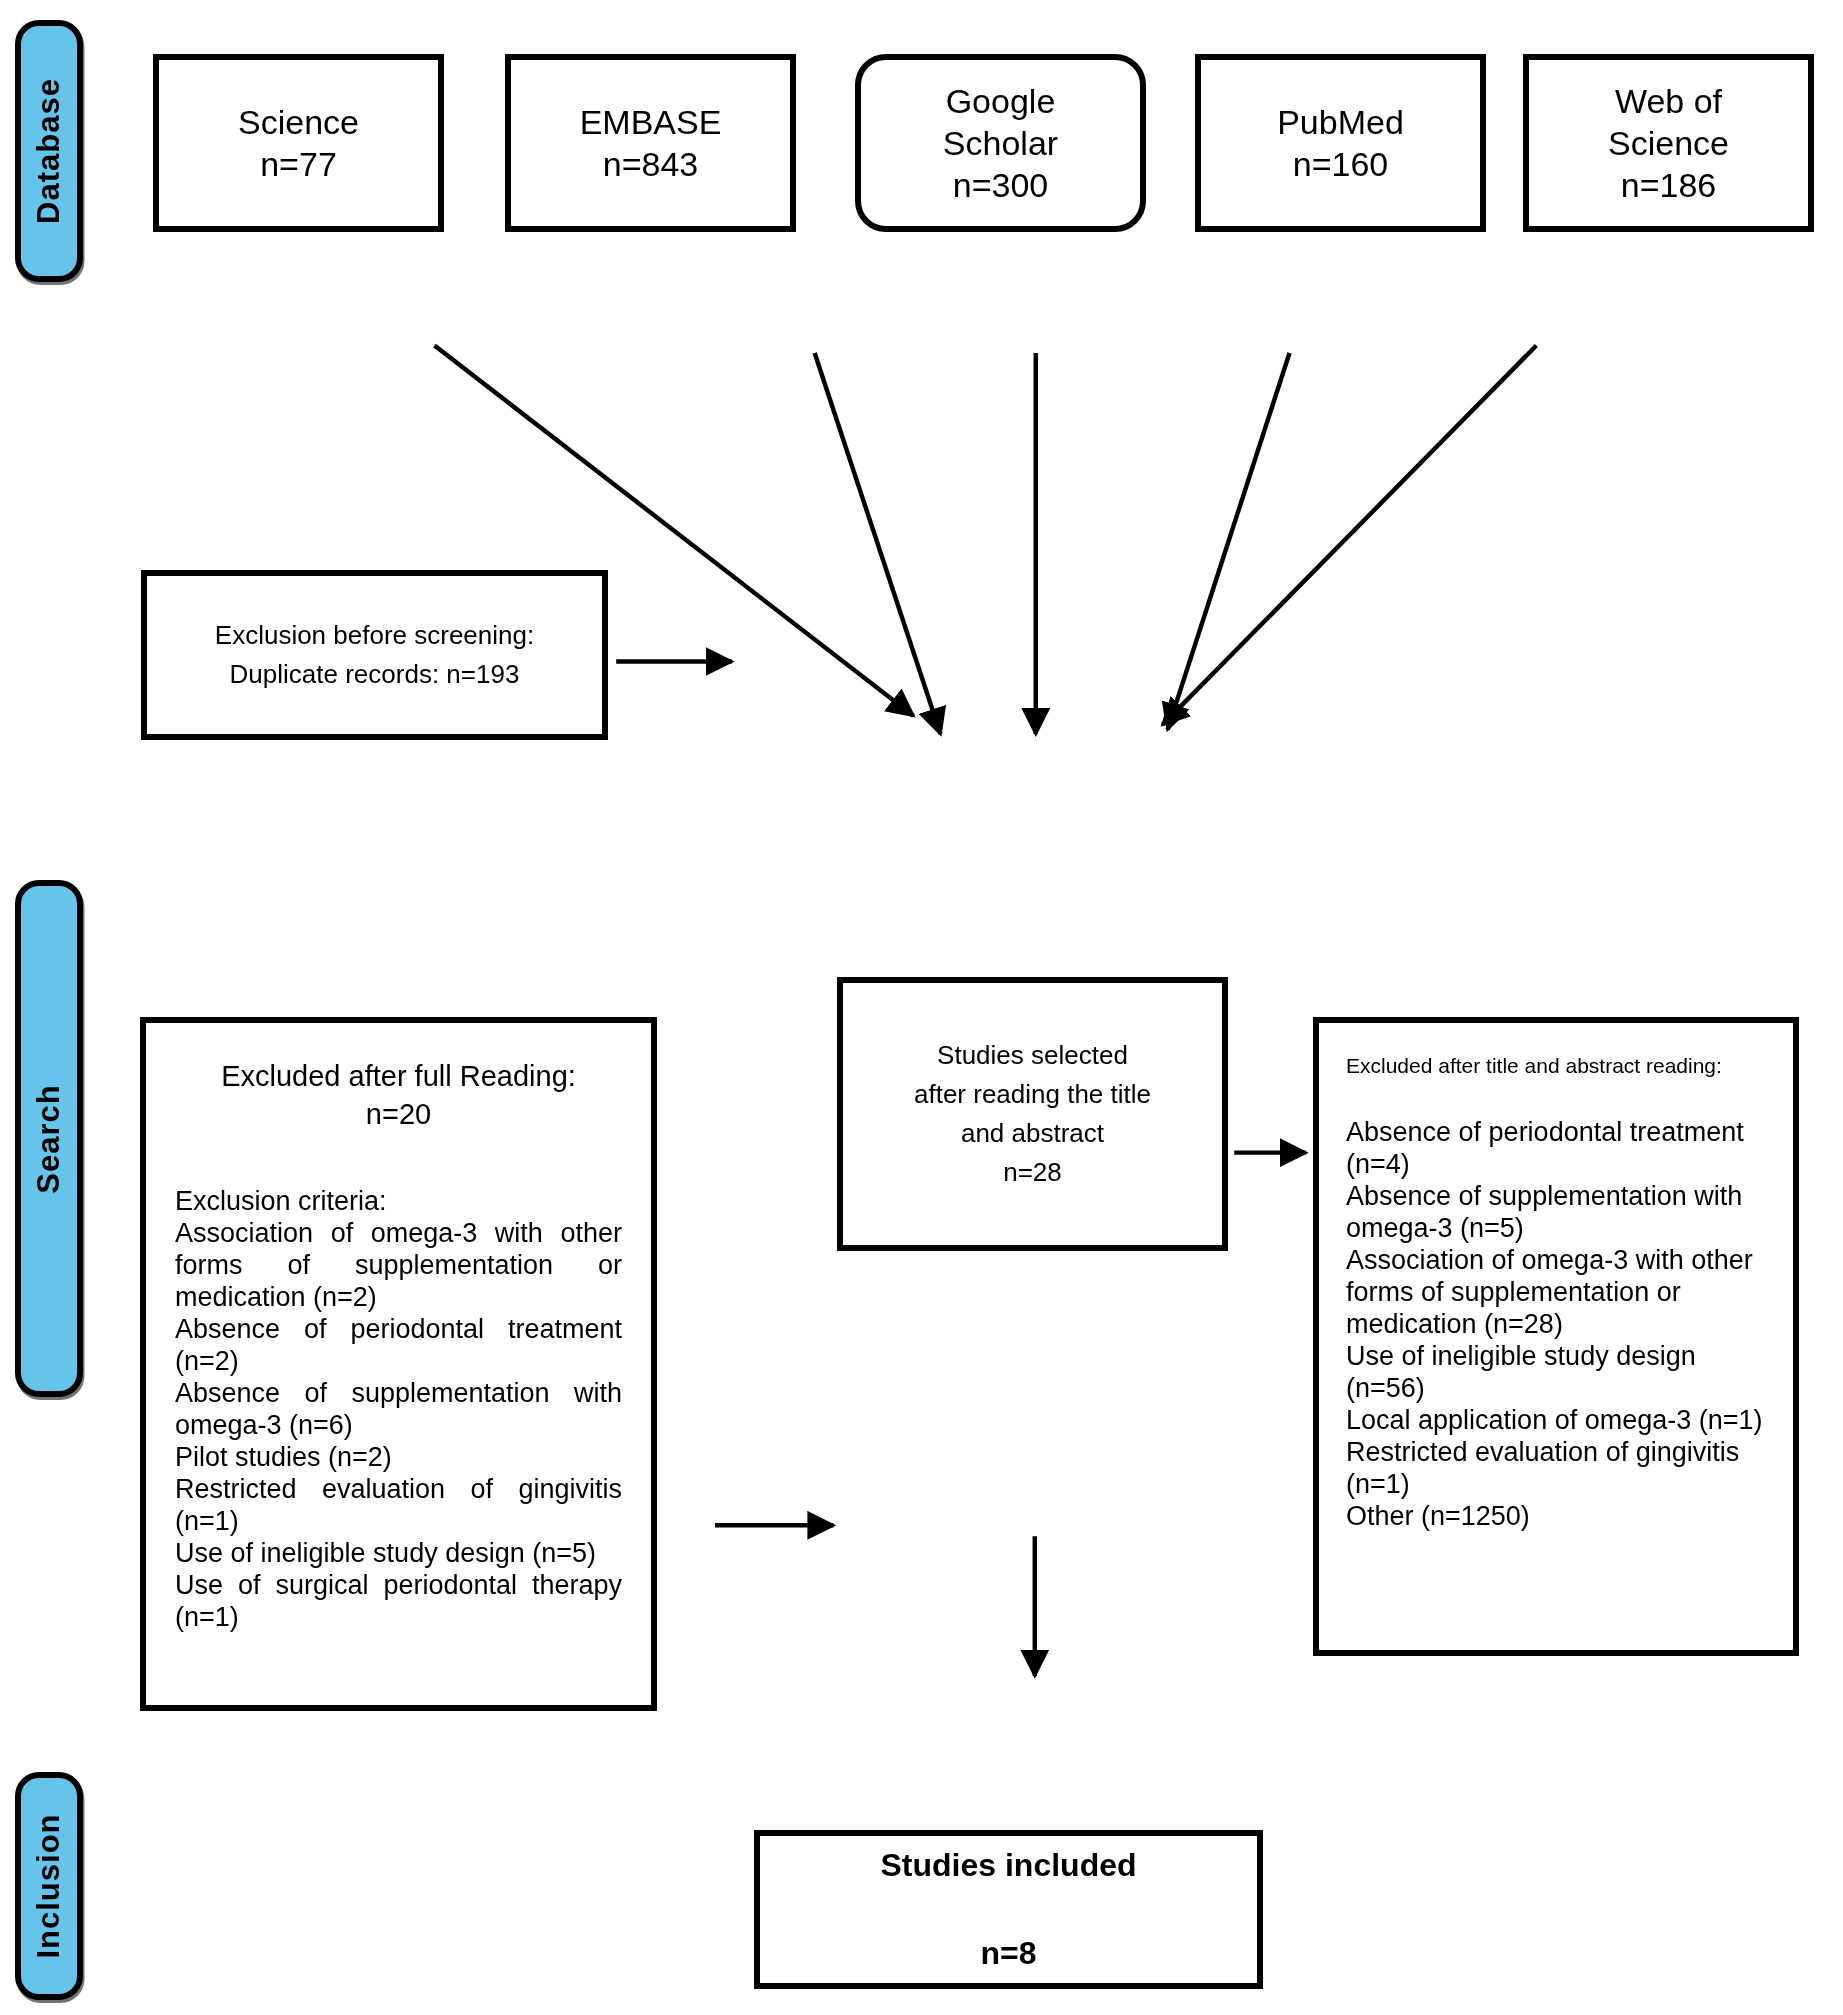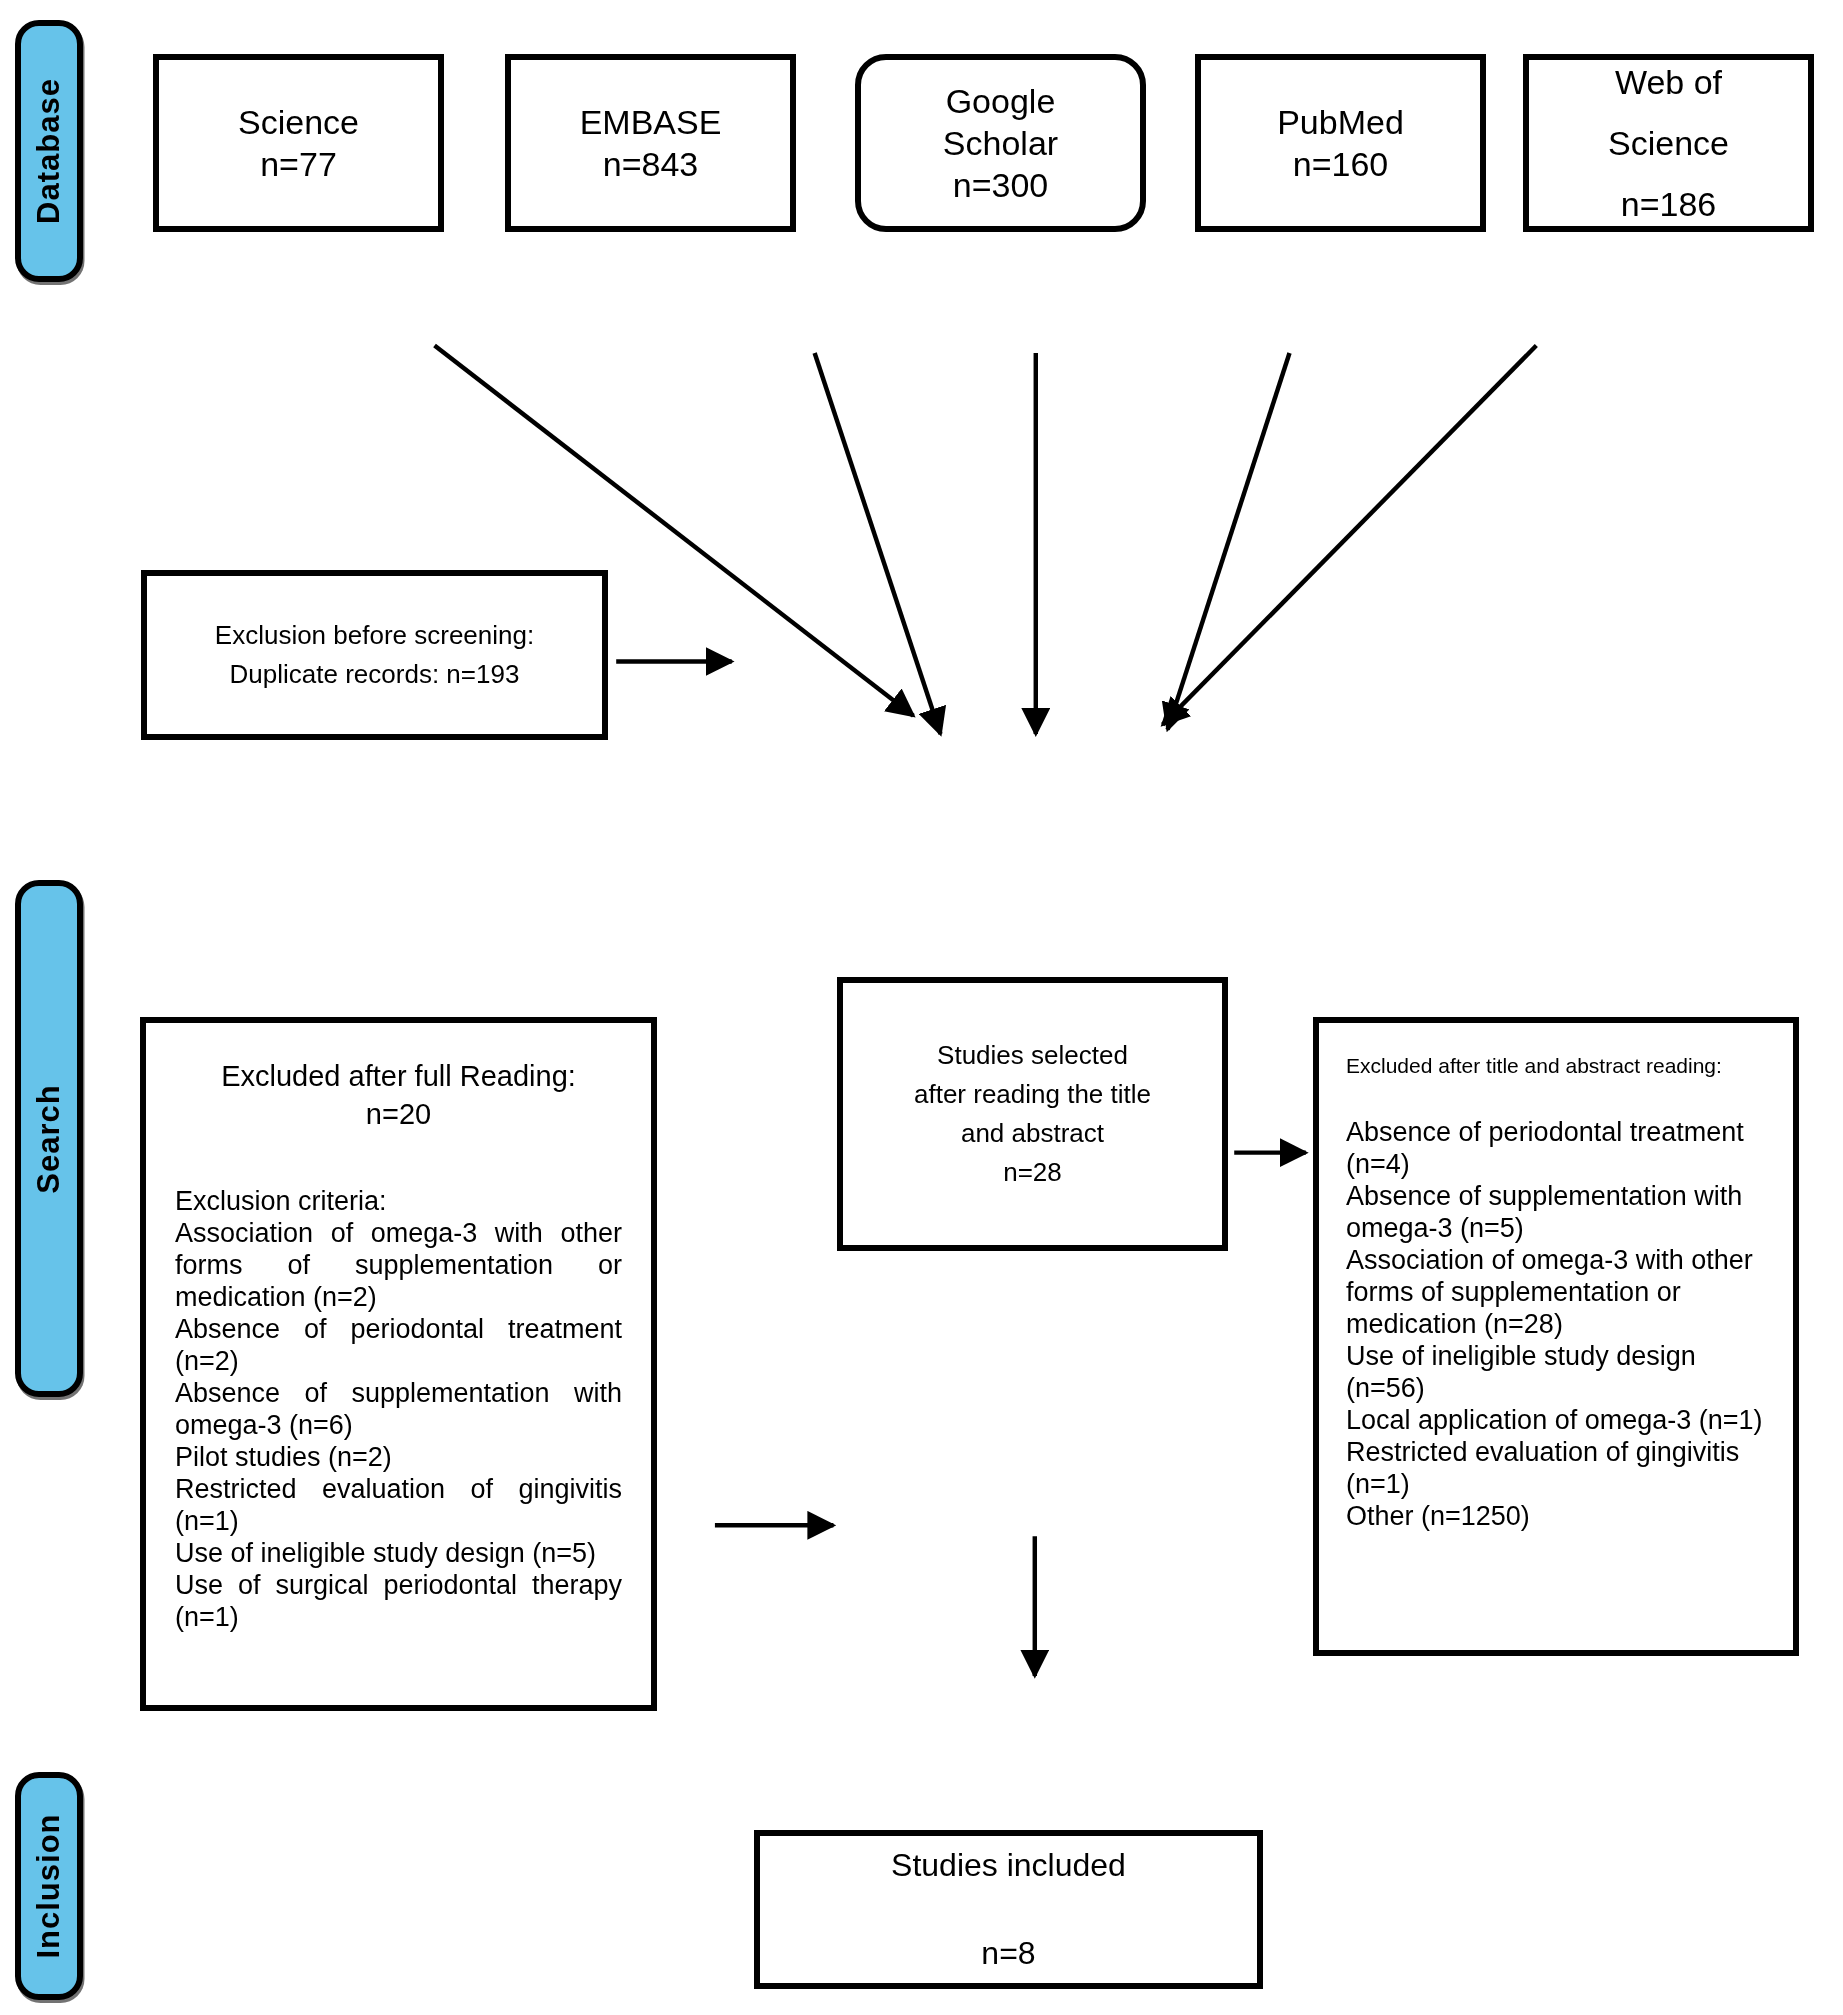--- a/index.html
+++ b/index.html
@@ -32,21 +32,21 @@
     background:#fff;
     border:6px solid #000;
   }
   .center-text{
     display:flex;flex-direction:column;
     align-items:center;justify-content:center;
     text-align:center;
   }
   .dbbox{font-size:34px;line-height:42px;}
   .midbox{font-size:26px;line-height:39px;}
-  .boldbox{font-size:32px;line-height:41px;font-weight:normal;gap:47px;}
+  .boldbox{font-size:32px;line-height:41px;font-weight:bold;gap:47px;}
   .listbox{
     font-size:27px;line-height:32px;
     text-align:left;
   }
   .listbox .title-center{
     text-align:center;font-size:29px;line-height:38px;
   }
   .listbox .title-left{
     text-align:left;font-size:21px;line-height:36px;
   }
@@ -98,21 +98,21 @@
   </div>
   <div class="abs fbox center-text dbbox" style="left:855px;top:54px;width:291px;height:178px;border-radius:31px;">
     <div>Google</div>
     <div>Scholar</div>
     <div>n=300</div>
   </div>
   <div class="abs fbox center-text dbbox" style="left:1195px;top:54px;width:291px;height:178px;">
     <div>PubMed</div>
     <div>n=160</div>
   </div>
-  <div class="abs fbox center-text dbbox" style="left:1523px;top:54px;width:291px;height:178px;gap:19px;">
+  <div class="abs fbox center-text dbbox" style="left:1523px;top:54px;width:291px;height:178px;">
     <div>Web of</div>
     <div>Science</div>
     <div>n=186</div>
   </div>
 
   <div class="abs fbox center-text midbox" style="left:141px;top:570px;width:467px;height:170px;">
     <div>Exclusion before screening:</div>
     <div>Duplicate records: n=193</div>
   </div>
 

